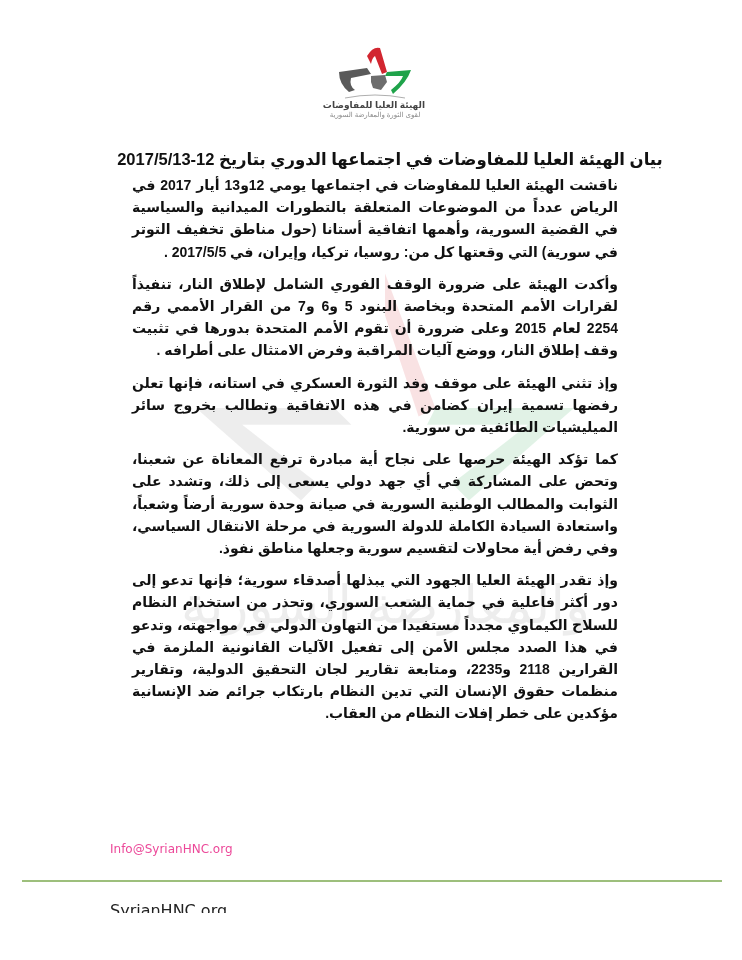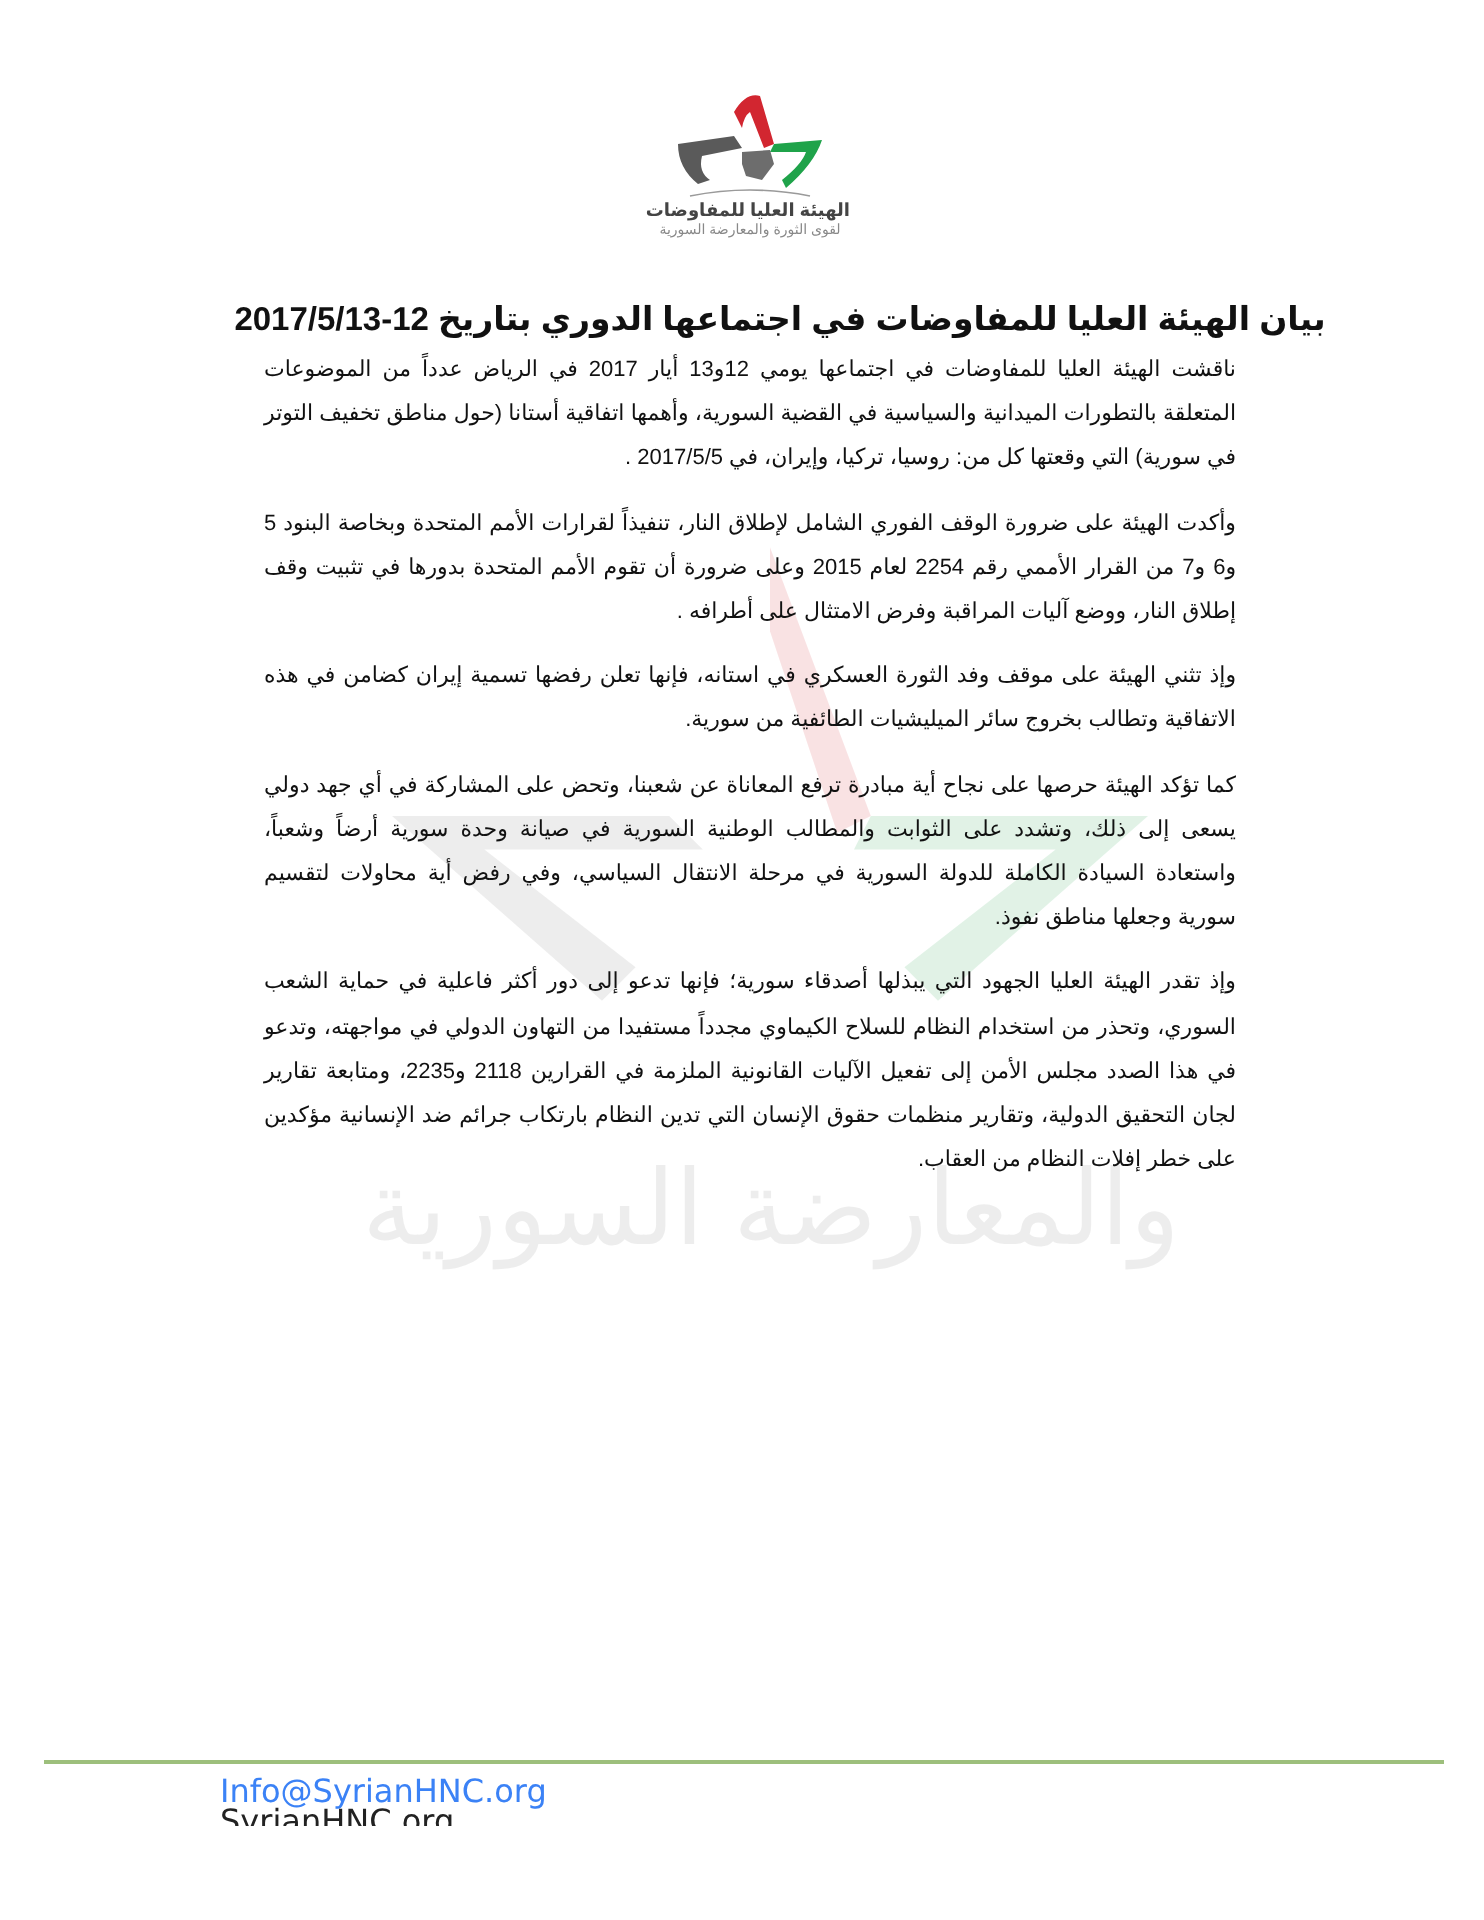--- a/index.html
+++ b/index.html
@@ -10,24 +10,24 @@
   .logo-title { position:absolute; left:0; width:100px; top:58px; text-align:right;
                 font-size:9px; font-weight:bold; color:#444; direction:rtl; white-space:nowrap; }
   .logo-sub { position:absolute; left:0; width:100px; top:69px; text-align:center;
               font-size:7px; color:#888; direction:rtl; white-space:nowrap; }
   .watermark { position:absolute; left:175px; top:240px; width:420px; height:420px; opacity:0.13; }
   .watermark-text { position:absolute; left:160px; top:575px; width:430px; text-align:right;
                     font-size:52px; color:#bbb; opacity:0.25; direction:rtl; white-space:nowrap; }
   .heading { position:absolute; left:100px; width:580px; top:122px; text-align:center;
              direction:rtl; font-weight:bold; font-size:16.5px; color:#111; white-space:nowrap;margin-top:28px; }
   .body { position:absolute; left:132px; width:486px; top:174px; direction:rtl;
-          font-size:11px; line-height:22.2px; text-align:justify; }
+          font-size:14px; line-height:22.2px; text-align:justify;font-weight:bold; }
   .body p { margin:0 0 10px 0; text-align:justify; text-align-last:right; }
   .footer-line { position:absolute; left:22px; width:700px; top:880px; height:2px; background:#9dbf7c; }
-  .footer-email { position:absolute; left:110px; top:886px; font-size:16px; color:#3b82f6;
+  .footer-email { position:absolute; left:110px; top:842px; font-size:12px; color:#ec4899;
                   font-family:"DejaVu Sans", sans-serif; }
   .footer-site { position:absolute; left:110px; top:901px; height:12px; overflow:hidden;
                  font-size:16px; color:#222; font-family:"DejaVu Sans", sans-serif; }
 </style>
 </head>
 <body>
 
 <div class="watermark">
   <svg width="420" height="420" viewBox="0 0 100 100">
     <path d="M50 8 L62 40 L58 42 L50 18 Z" fill="#d22630"></path>

